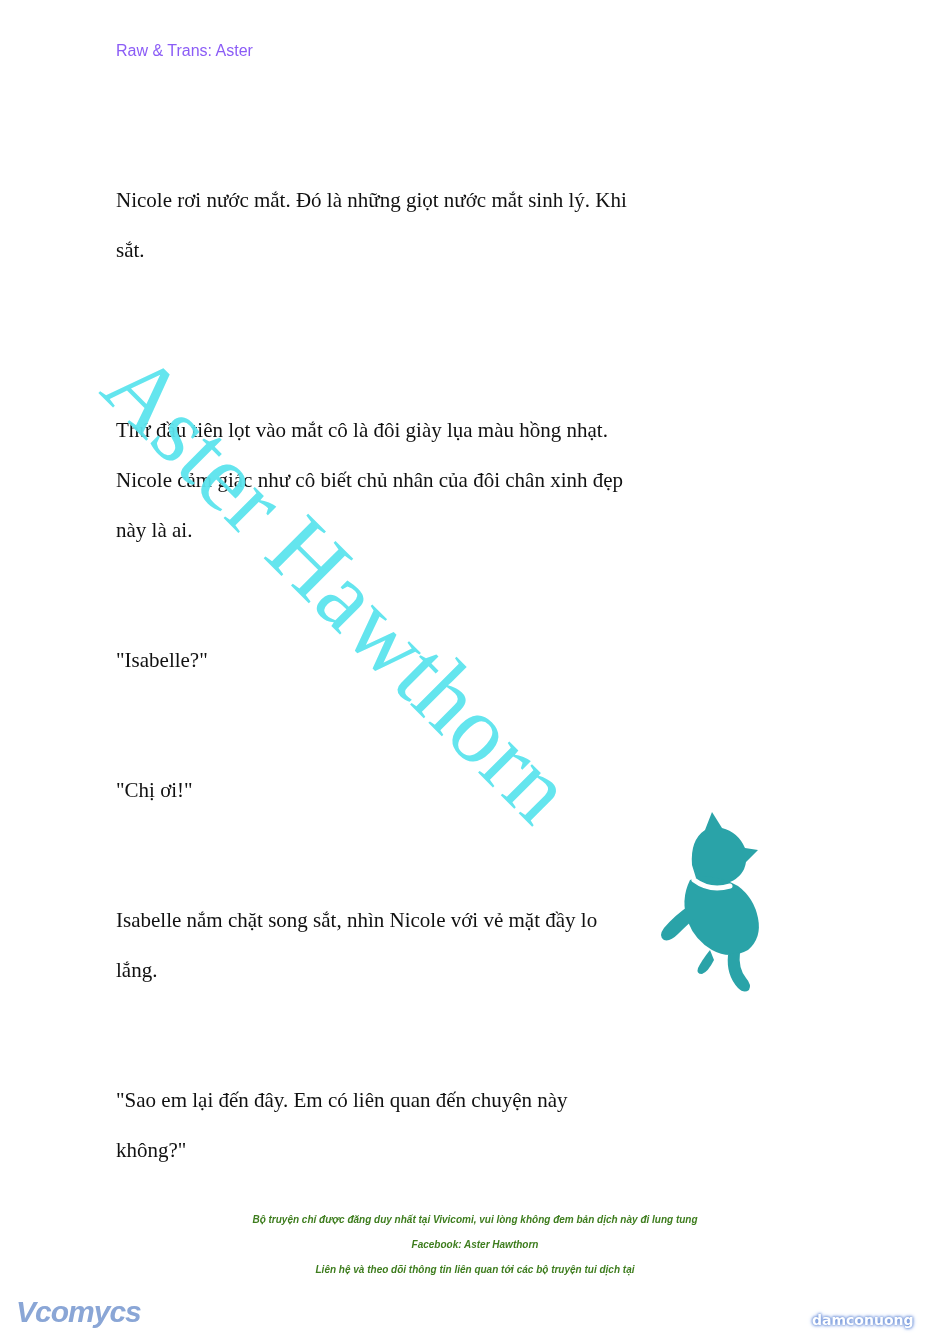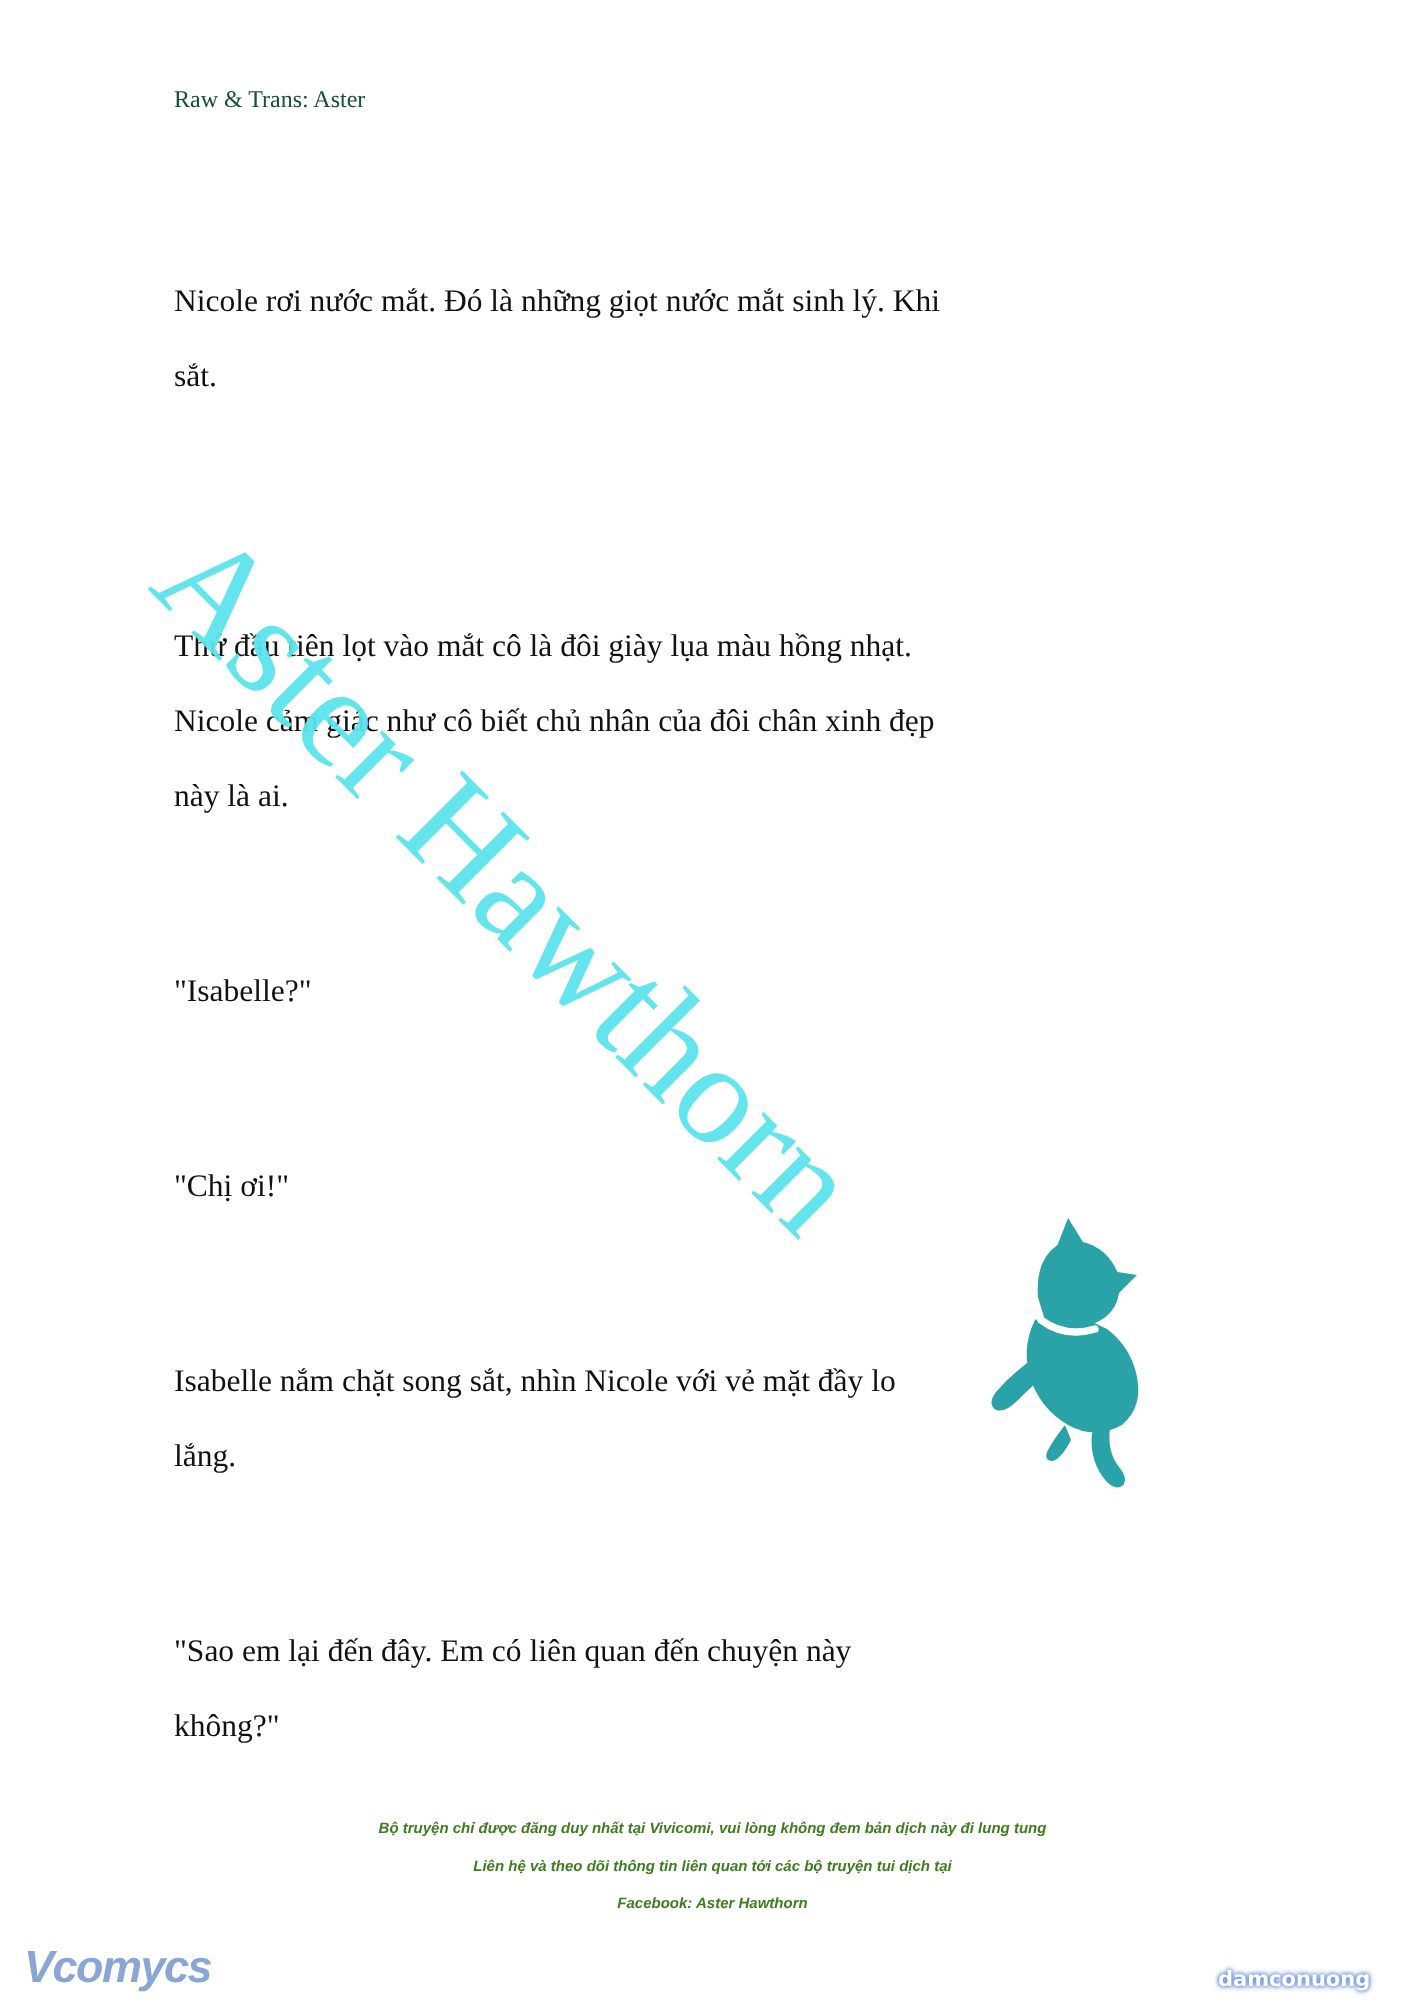--- a/index.html
+++ b/index.html
@@ -3,23 +3,23 @@
   <meta charset="utf-8">
   <style>
     html, body { margin: 0; padding: 0; }
     body {
       width: 950px; height: 1343px; background: #ffffff;
       position: relative; overflow: hidden;
       font-family: "Liberation Serif", serif;
       color: #111;
     }
     .header-credit {
-      position: absolute; left: 116px; top: 58px;
-      font-family: Liberation Serif, serif;
-      font-size: 16px; color: #14532d;
+      position: absolute; left: 116px; top: 42px;
+      font-family: Liberation Sans, sans-serif;
+      font-size: 16px; color: #8b5cf6;
     }
     .para {
       position: absolute; left: 116px; width: 720px;
       font-family: "Liberation Serif", serif;
       font-size: 21px; line-height: 50px; color: #111;
       margin: 0;
     }
     .para .line { display: block; white-space: nowrap; }
     .footer-notice {
       position: absolute; left: 0; width: 950px; top: 1207px;
@@ -100,19 +100,19 @@
     <path d="M60 140 Q52 150 48 158 Q46 164 52 164 Q58 162 64 150 Z"></path>
 
     <path d="M78 145 Q76 165 88 178 Q94 184 99 180 Q102 175 96 168 Q88 158 90 142 Z"></path>
   </g>
 
   <path d="M44 70 Q60 82 80 76" stroke="#ffffff" stroke-width="5" fill="none" stroke-linecap="round"></path>
 </svg>
 
 <div class="footer-notice">
   <span class="line" style="color:#3e7d1e">Bộ truyện chỉ được đăng duy nhất tại Vivicomi, vui lòng không đem bản dịch này đi lung tung</span>
+  <span class="line" style="color:#3e7d1e">Facebook: Aster Hawthorn</span>
   <span class="line" style="color:#3e7d1e">Liên hệ và theo dõi thông tin liên quan tới các bộ truyện tui dịch tại</span>
-  <span class="line" style="color:#3e7d1e">Facebook: Aster Hawthorn</span>
 </div>
 
 <div class="vcomycs-logo" style="color:#8aa6d6">Vcomycs</div>
 
 <div class="damconuong-logo">damconuong</div>
 
 </body></html>

